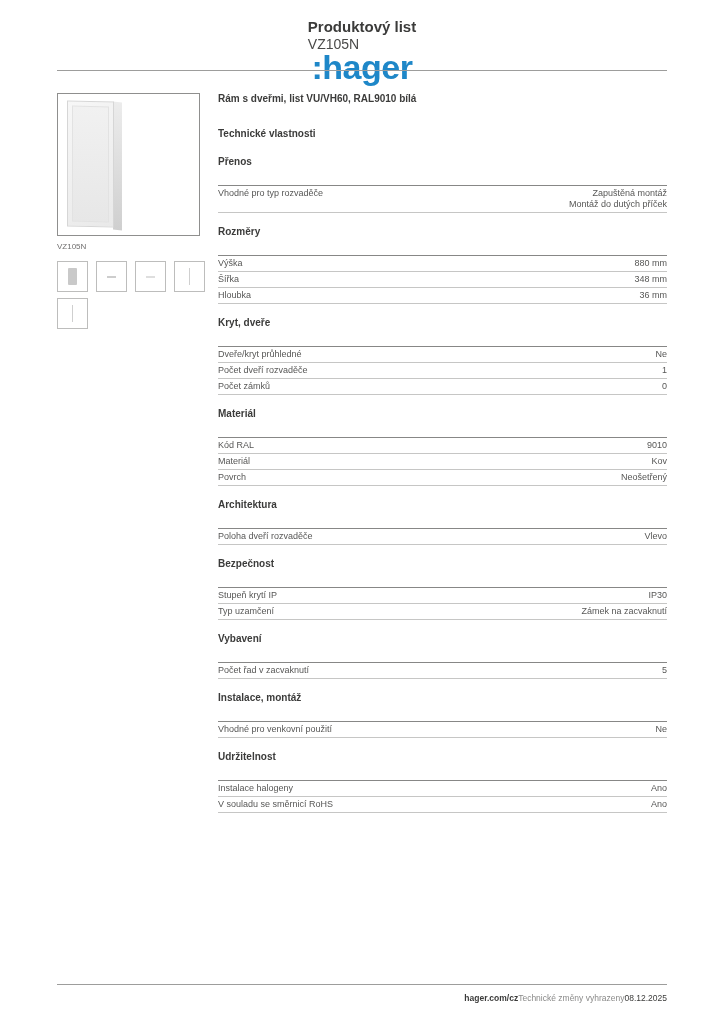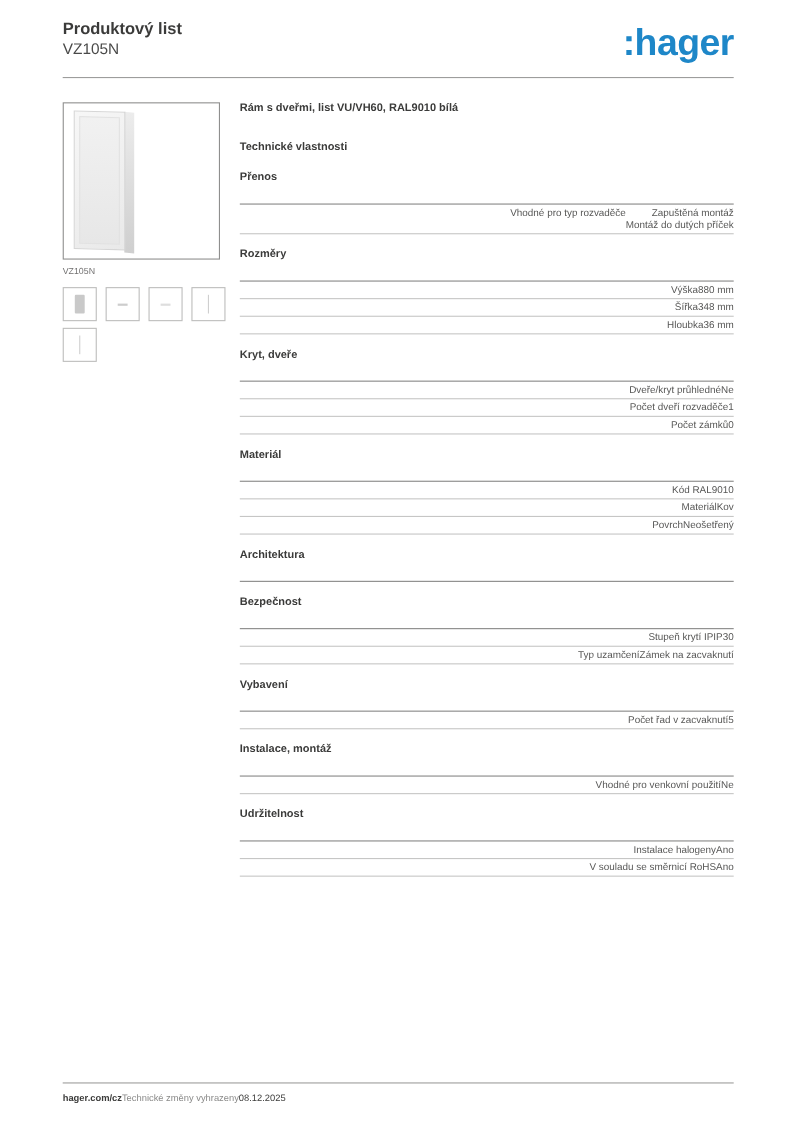--- a/index.html
+++ b/index.html
@@ -4,21 +4,21 @@
 <style>
   * { margin:0; padding:0; box-sizing:border-box; }
   html,body { background:#ffffff; }
   body { font-family:"Liberation Sans", sans-serif; }
   .page {
     position:relative; width:724px; height:1024px; background:#ffffff;
     overflow:hidden; margin:0 auto;
   }
   
   .header { position:absolute; left:57px; right:57px; top:18px;
-    display:flex; justify-content:space-between; align-items:flex-end; }
+    display:flex; justify-content:space-between; align-items:center;flex-direction:column; }
   .doc-type { font-size:15px; font-weight:bold; color:#3b3b3a; line-height:18px; }
   .product-code { font-size:14px; color:#4a4a49; line-height:17px; }
   .logo { font-size:34px; font-weight:bold; color:#1e87c8; letter-spacing:-0.5px; line-height:28px; }
   .header-rule { position:absolute; left:57px; right:57px; top:70px;
     border-top:1px solid #9d9d9c; }
   
   .left-col { position:absolute; left:57px; top:93px; width:150px; }
   .image-box { width:143px; height:143px; border:1px solid #8f8f8e; background:#fff; position:relative; }
   .door { position:absolute; left:9px; top:7px; width:58px; height:131px; }
   .door-edge { position:absolute; left:46px; top:1px; width:9px; height:128px;
@@ -37,28 +37,28 @@
   .shape-hdash-light { width:9px; height:2px; background:#dedede; }
   .shape-vline  { width:1px;  height:17px; background:#cfcfcf; }
   
   .right-col { position:absolute; left:218px; top:93px; width:449px; }
   .product-title { font-size:10px; font-weight:bold; color:#3b3b3a; line-height:12px; }
   .specs-heading { font-size:10px; font-weight:bold; color:#3b3b3a; margin-top:23px; line-height:12px; }
   .spec-section { margin-top:13px; }
   .spec-section:first-child { margin-top:16px; }
   .sec-title { font-size:10px; font-weight:bold; color:#3b3b3a;
     padding-bottom:18px; border-bottom:1px solid #878786; line-height:11px; }
-  .spec-row { display:flex; justify-content:flex-end; align-items:flex-start;
+  .spec-row { display:flex; justify-content:space-between; align-items:flex-start;
     padding:2px 0 2px 0; border-bottom:1px solid #c6c6c5; }
   .row-label { font-size:9px; color:#575756; line-height:11px; }
   .row-value { font-size:9px; color:#575756; line-height:11px; text-align:right; }
   
   .footer { position:absolute; left:57px; right:57px; top:984px;
     border-top:1px solid #9d9d9c; padding-top:8px;
-    display:flex; justify-content:flex-start; align-items:baseline; }
+    display:flex; justify-content:flex-end; align-items:baseline; }
   .footer-left  { font-size:8.5px; font-weight:bold; color:#3b3b3a; }
   .footer-center{ font-size:8.5px; color:#8a8a89; }
   .footer-right { font-size:8.5px; font-weight:normal; color:#3b3b3a; }
 </style>
 </head>
 <body>
 
 <div class="page">
 
   <div class="header">
@@ -169,20 +169,26 @@
           </div>
           <div class="spec-row">
             <div class="row-label">Povrch</div>
             <div class="row-value">
               <div>Neošetřený</div>
             </div>
           </div>
         </section>
         <section class="spec-section">
           <div class="sec-title">Architektura</div>
+          <div class="spec-row">
+            <div class="row-label">Poloha dveří rozvaděče</div>
+            <div class="row-value">
+              <div>Vlevo</div>
+            </div>
+          </div>
         </section>
         <section class="spec-section">
           <div class="sec-title">Bezpečnost</div>
           <div class="spec-row">
             <div class="row-label">Stupeň krytí IP</div>
             <div class="row-value">
               <div>IP30</div>
             </div>
           </div>
           <div class="spec-row">

